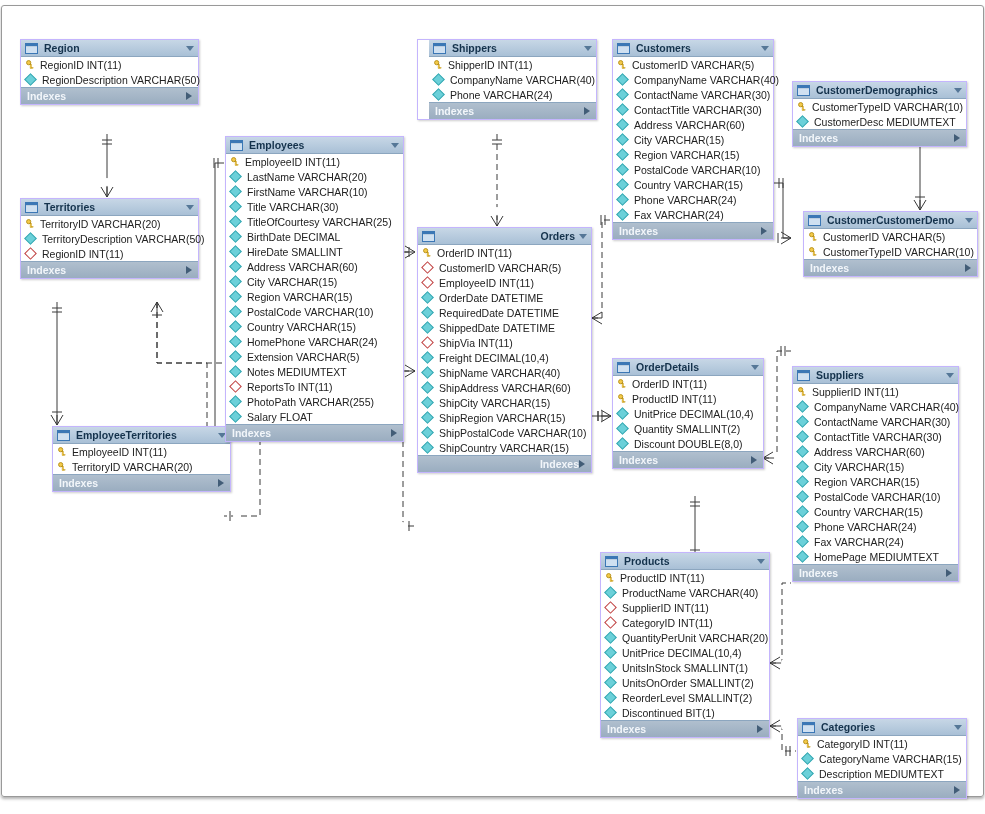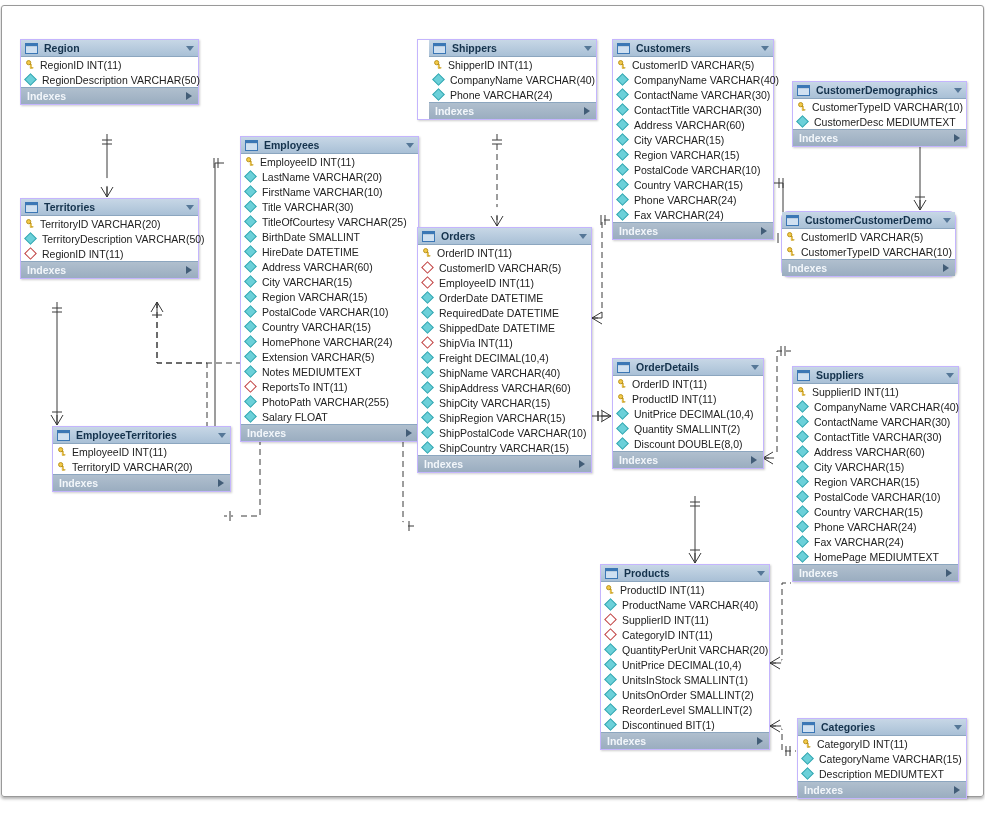--- a/index.html
+++ b/index.html
@@ -372,21 +372,21 @@
               </svg>
             </span>
             <span>TerritoryID VARCHAR(20)</span>
           </div>
         </div>
         <div class="entity-footer">
           <span class="label">Indexes</span>
           <span class="arrow"></span>
         </div>
       </div>
-      <div class="entity" style="left: 238px; top: 130px; width: 177px;">
+      <div class="entity" style="left: 223px; top: 130px; width: 177px;">
         <div class="entity-header">
           <span class="table-icon"></span>
           <span class="title">Employees</span>
           <span class="collapse"></span>
         </div>
         <div class="entity-body">
           <div class="attr-row">
             <span class="icon key">
               <svg viewBox="0 0 12 12">
                 <circle cx="4" cy="4" r="2.3" fill="#f3c948" stroke="#b58d15"></circle>
@@ -407,25 +407,25 @@
           <div class="attr-row">
             <span class="icon diamond cyan"></span>
             <span>Title VARCHAR(30)</span>
           </div>
           <div class="attr-row">
             <span class="icon diamond cyan"></span>
             <span>TitleOfCourtesy VARCHAR(25)</span>
           </div>
           <div class="attr-row">
             <span class="icon diamond cyan"></span>
-            <span>BirthDate SMALLINT</span>
-          </div>
-          <div class="attr-row">
-            <span class="icon diamond cyan"></span>
-            <span>HireDate DATETIME</span>
+            <span>BirthDate DECIMAL</span>
+          </div>
+          <div class="attr-row">
+            <span class="icon diamond cyan"></span>
+            <span>HireDate SMALLINT</span>
           </div>
           <div class="attr-row">
             <span class="icon diamond cyan"></span>
             <span>Address VARCHAR(60)</span>
           </div>
           <div class="attr-row">
             <span class="icon diamond cyan"></span>
             <span>City VARCHAR(15)</span>
           </div>
           <div class="attr-row">
@@ -494,21 +494,21 @@
           <div class="attr-row">
             <span class="icon diamond cyan"></span>
             <span>Phone VARCHAR(24)</span>
           </div>
         </div>
         <div class="entity-footer">
           <span class="label">Indexes</span>
           <span class="arrow"></span>
         </div>
       </div>
-      <div class="entity" style="left: 415px; top: 221px; width: 173px;">
+      <div class="entity" style="left: 415px; top: 221px; width: 173px; text-align: right;">
         <div class="entity-header">
           <span class="table-icon"></span>
           <span class="title">Orders</span>
           <span class="collapse"></span>
         </div>
         <div class="entity-body">
           <div class="attr-row">
             <span class="icon key">
               <svg viewBox="0 0 12 12">
                 <circle cx="4" cy="4" r="2.3" fill="#f3c948" stroke="#b58d15"></circle>
@@ -659,21 +659,21 @@
           <div class="attr-row">
             <span class="icon diamond cyan"></span>
             <span>CustomerDesc MEDIUMTEXT</span>
           </div>
         </div>
         <div class="entity-footer">
           <span class="label">Indexes</span>
           <span class="arrow"></span>
         </div>
       </div>
-      <div class="entity" style="left: 779px; top: 205px; width: 173px; border-radius: 7px;">
+      <div class="entity" style="left: 801px; top: 205px; width: 173px;">
         <div class="entity-header">
           <span class="table-icon"></span>
           <span class="title">CustomerCustomerDemo</span>
           <span class="collapse"></span>
         </div>
         <div class="entity-body">
           <div class="attr-row">
             <span class="icon key">
               <svg viewBox="0 0 12 12">
                 <circle cx="4" cy="4" r="2.3" fill="#f3c948" stroke="#b58d15"></circle>
@@ -804,21 +804,21 @@
           <div class="attr-row">
             <span class="icon diamond cyan"></span>
             <span>HomePage MEDIUMTEXT</span>
           </div>
         </div>
         <div class="entity-footer">
           <span class="label">Indexes</span>
           <span class="arrow"></span>
         </div>
       </div>
-      <div class="entity" style="left: 598px; top: 558px; width: 168px;">
+      <div class="entity" style="left: 598px; top: 546px; width: 168px;">
         <div class="entity-header">
           <span class="table-icon"></span>
           <span class="title">Products</span>
           <span class="collapse"></span>
         </div>
         <div class="entity-body">
           <div class="attr-row">
             <span class="icon key">
               <svg viewBox="0 0 12 12">
                 <circle cx="4" cy="4" r="2.3" fill="#f3c948" stroke="#b58d15"></circle>

